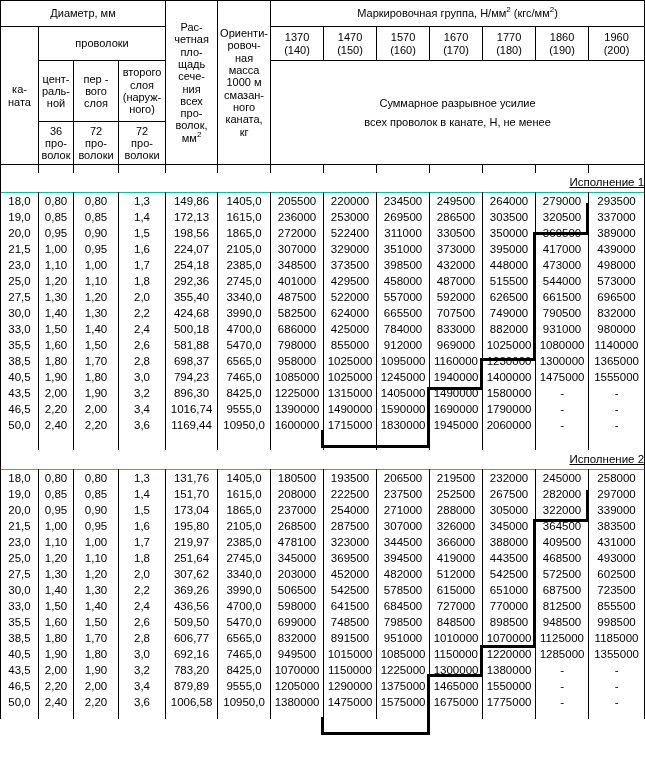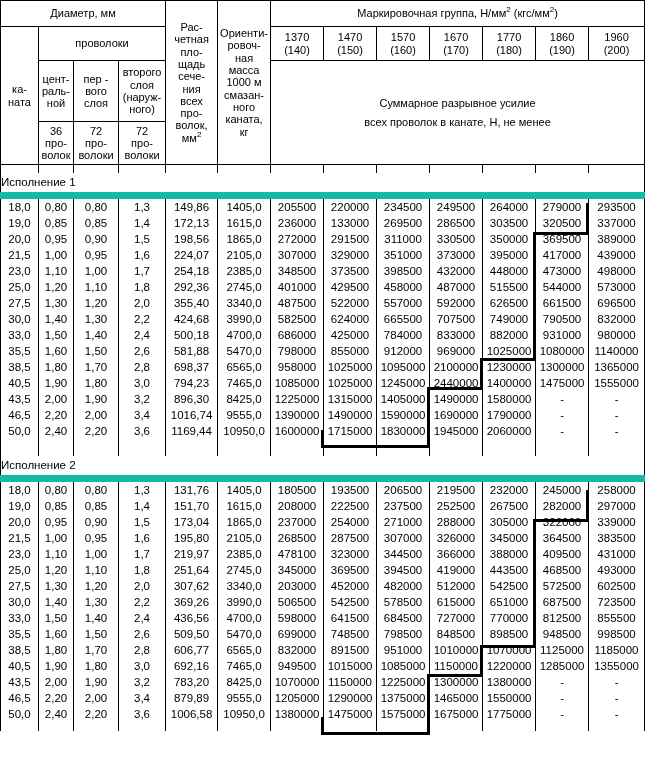--- a/index.html
+++ b/index.html
@@ -47,36 +47,37 @@
   
   tr.data td { height: 16px; font-size: 11.5px; }
   .sect td {
     height: 19px;
     border-left: 1px solid #000;
     border-right: 1px solid #000;
     border-top: none;
     border-bottom: none;
   }
   .sect td.sect-cell {
-    text-align: left;
+    text-align: right;
     font-size: 11.5px;
+    text-decoration: underline;
   }
   .spacer td {
     height: 8px;
     border-top: none;
     border-bottom: none;
   }
   .spacer-bot td { height: 9px; border-bottom: 1px solid #000; }
 
   
   tr.data td, tr.sect td, tr.spacer td {
     border-top: none;
     border-bottom: none;
   }
-  tr.first-data td { border-top: 7px solid #14b8a6; }
+  tr.first-data td { border-top: 1px solid #14b8a6; }
 
   
   .thick {
     position: absolute;
     background: #000;
   }
   .vline { width: 3px; }
   .hline { height: 3px; }
 </style>
 </head>
@@ -208,36 +209,36 @@
           <td>293500</td>
         </tr>
         <tr class="data">
           <td>19,0</td>
           <td>0,85</td>
           <td>0,85</td>
           <td>1,4</td>
           <td>172,13</td>
           <td>1615,0</td>
           <td>236000</td>
-          <td>133000</td>
+          <td>253000</td>
           <td>269500</td>
           <td>286500</td>
           <td>303500</td>
           <td>320500</td>
           <td>337000</td>
         </tr>
         <tr class="data">
           <td>20,0</td>
           <td>0,95</td>
           <td>0,90</td>
           <td>1,5</td>
           <td>198,56</td>
           <td>1865,0</td>
           <td>272000</td>
-          <td>291500</td>
+          <td>522400</td>
           <td>311000</td>
           <td>330500</td>
           <td>350000</td>
           <td>369500</td>
           <td>389000</td>
         </tr>
         <tr class="data">
           <td>21,5</td>
           <td>1,00</td>
           <td>0,95</td>
@@ -345,36 +346,36 @@
         <tr class="data">
           <td>38,5</td>
           <td>1,80</td>
           <td>1,70</td>
           <td>2,8</td>
           <td>698,37</td>
           <td>6565,0</td>
           <td>958000</td>
           <td>1025000</td>
           <td>1095000</td>
-          <td>2100000</td>
+          <td>1160000</td>
           <td>1230000</td>
           <td>1300000</td>
           <td>1365000</td>
         </tr>
         <tr class="data">
           <td>40,5</td>
           <td>1,90</td>
           <td>1,80</td>
           <td>3,0</td>
           <td>794,23</td>
           <td>7465,0</td>
           <td>1085000</td>
           <td>1025000</td>
           <td>1245000</td>
-          <td>2440000</td>
+          <td>1940000</td>
           <td>1400000</td>
           <td>1475000</td>
           <td>1555000</td>
         </tr>
         <tr class="data">
           <td>43,5</td>
           <td>2,00</td>
           <td>1,90</td>
           <td>3,2</td>
           <td>896,30</td>

